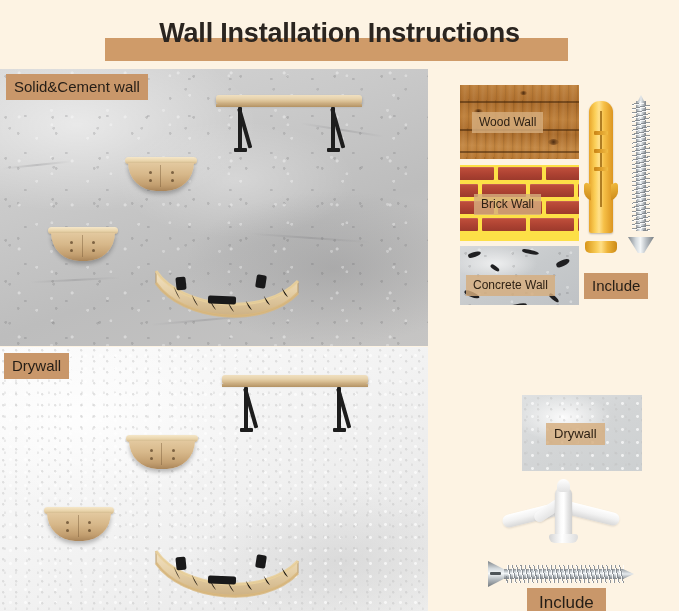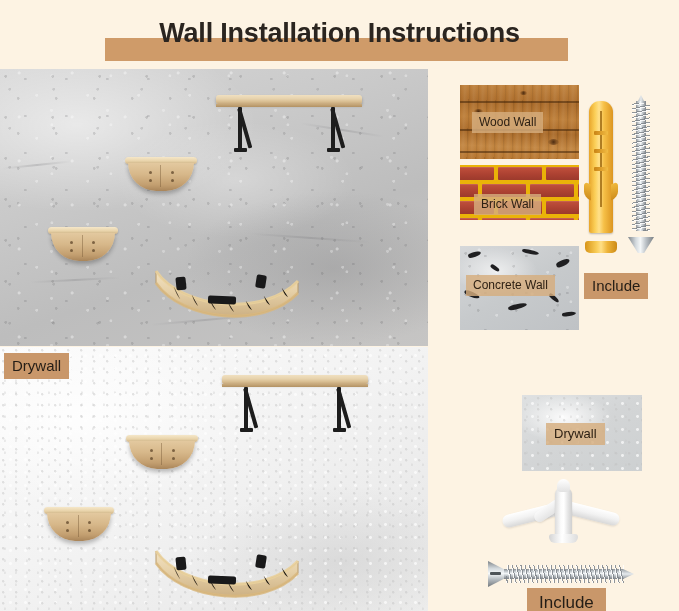--- a/index.html
+++ b/index.html
@@ -152,32 +152,32 @@
   .wood-plank-line {
     position:absolute; left:0; width:100%; height:1.5px;
     background:rgba(70,38,10,.55);
   }
   .wood-knot {
     position:absolute; border-radius:50%;
     background:radial-gradient(circle, rgba(60,30,8,.85), rgba(90,50,18,.25) 70%, rgba(0,0,0,0) 100%);
   }
 
   #swatch-brick {
-    left:438px; top:152px; width:119px; height:55px;
-    background:#eab308;
+    left:438px; top:152px; width:119px; height:76px;
+    background:#fde047;
   }
   .brick {
     position:absolute; height:13px;
     background:linear-gradient(180deg,#c1503c 0%,#ad4232 55%,#9c3a2c 100%);
     border-radius:1px;
     box-shadow:inset 0 1px 0 rgba(255,255,255,.10);
   }
 
   #swatch-concrete {
-    left:438px; top:233px; width:119px; height:84px;
+    left:438px; top:233px; width:119px; height:59px;
     background:
       radial-gradient(ellipse 50% 40% at 30% 30%, rgba(255,255,255,.65), rgba(255,255,255,0) 70%),
       linear-gradient(150deg,#d6d8da 0%,#c7cacc 50%,#bfc2c5 100%);
   }
   .conc-blot {
     position:absolute; background:#1f1f21; border-radius:40% 60% 55% 45%;
   }
 
   #swatch-drywall2 {
     left:500px; top:382px; width:120px; height:76px;
@@ -378,20 +378,21 @@
           <path d="M94,32 C96,38 98,40 100,41"></path>
           <path d="M112,27 C114,33 116,35 118,36"></path>
           <path d="M130,19 C132,25 134,27 136,28"></path>
         </g>
       </svg>
       <div class="ramp-cleat" style="left:24px; top:8px;  width:10px; height:13px; transform:rotate(-6deg);"></div>
       <div class="ramp-cleat" style="left:56px; top:27px; width:28px; height:8px;  transform:rotate(2deg);"></div>
       <div class="ramp-cleat" style="left:104px; top:6px; width:10px; height:13px; transform:rotate(9deg);"></div>
     </div>
 
+    <div class="chip" style="left:6px; top:5px;">Solid&amp;Cement wall</div>
   </div>
 
   <div class="photo" id="panel-drywall">
     <div class="speckle-fine"></div>
 
     <div class="piece" style="left:222px; top:28px; width:146px; height:62px;">
       <div class="shelf-top" style="width:146px; height:9px;"></div>
       <div class="shelf-edge" style="top:9px; width:146px; height:3px;"></div>
       <div class="bracket bracket-v" style="left:22px;  top:12px; height:43px;"></div>
       <div class="bracket bracket-d" style="left:25px;  top:13px; width:41px; transform:rotate(74deg);"></div>

